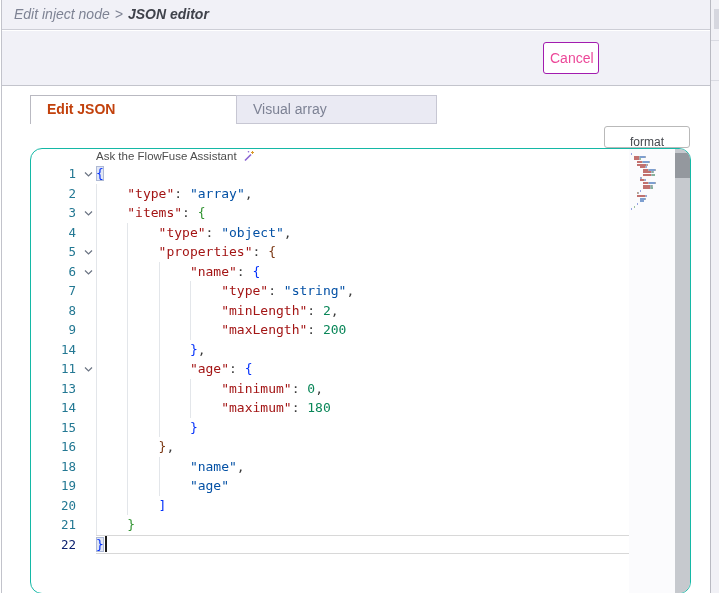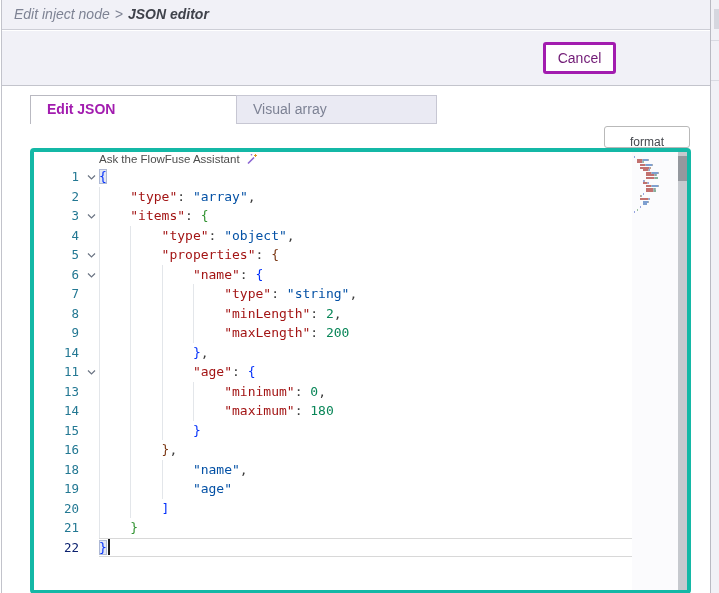--- a/index.html
+++ b/index.html
@@ -12,35 +12,35 @@
         background:#f1f1f7;border-bottom:1px solid #cdced6;box-sizing:border-box;font-style:italic;}
   .bar-buttons{position:absolute;left:2px;top:31px;width:708px;height:55px;
         background:#f1f1f7;border-bottom:1px solid #c3c4cc;box-sizing:border-box;}
   .crumbs{position:absolute;left:12px;top:0;line-height:29px;font-size:14px;}
   .crumb-parent{color:#7e8394;}
   .crumb-sep{color:#7e8394;padding:0 5px;}
   .crumb-current{color:#3f424b;font-weight:bold;}
   
   .btn{position:absolute;top:11px;height:32px;box-sizing:border-box;font-size:14px;
        font-family:"Liberation Sans",sans-serif;border-radius:3px;cursor:pointer;}
-  .btn-cancel{left:541px;width:73px;background:#ffffff;border:3px solid #a21caf;color:#701a75;}
+  .btn-cancel{left:541px;width:56px;background:#ffffff;border:1px solid #a21caf;color:#ec4899;}
   .btn-done{left:628px;width:67px;background:#8a1f24;border:1px solid #771a1f;color:#ffffff;}
   
   .tab{position:absolute;top:95px;height:29px;box-sizing:border-box;font-size:14px;
        line-height:27px;padding-left:16px;cursor:pointer;}
   .tab-active{left:30px;width:238px;background:#ffffff;border:1px solid #b9b9c1;
-       border-bottom:none;font-weight:bold;color:#a21caf;}
+       border-bottom:none;font-weight:bold;color:#c2410c;}
   .tab-inactive{left:236px;width:201px;background:#eaeaf3;border:1px solid #c7c7d3;color:#7d8294;}
   
   .format-btn{position:absolute;left:604px;top:126px;width:86px;height:22px;box-sizing:border-box;
        background:#ffffff;border:1px solid #b9b9b9;border-radius:3px;font-size:12px;color:#45484e;
        font-family:"Liberation Sans",sans-serif;cursor:pointer;padding:8px;text-align:center;}
   
   .editor{position:absolute;left:30px;top:148px;width:661px;height:446px;box-sizing:border-box;
-       background:#ffffff;border:4px solid #14b8a6;border-radius:4px;overflow:hidden;}
+       background:#ffffff;border:1px solid #14b8a6;border-radius:12px;overflow:hidden;}
   .hint{position:absolute;left:65px;top:1px;height:14px;font-size:11.5px;color:#4d4d4d;
        font-family:"Liberation Sans",sans-serif;white-space:nowrap;}
   .hint svg{vertical-align:-2px;margin-left:3px;}
   .lines{position:absolute;left:0;top:15px;width:598px;}
   .cl{position:relative;height:19.5px;line-height:19.5px;
       font-family:"DejaVu Sans Mono","Liberation Mono",monospace;font-size:13px;white-space:pre;}
   .ln{position:absolute;left:0;top:0;width:45px;text-align:right;color:#237893;font-size:12.5px;}
   .cl.cur .ln{color:#0b216f;}
   .fold{position:absolute;left:49px;top:0;width:16px;height:19.5px;text-align:center;cursor:pointer;}
   .fold svg{margin-top:5px;}

